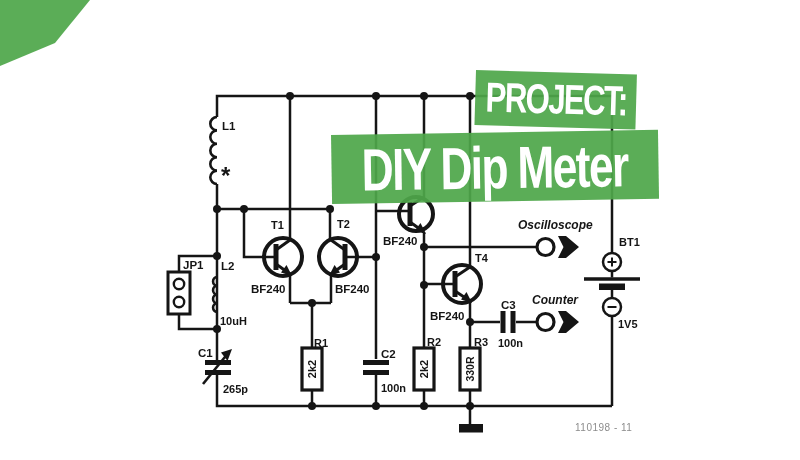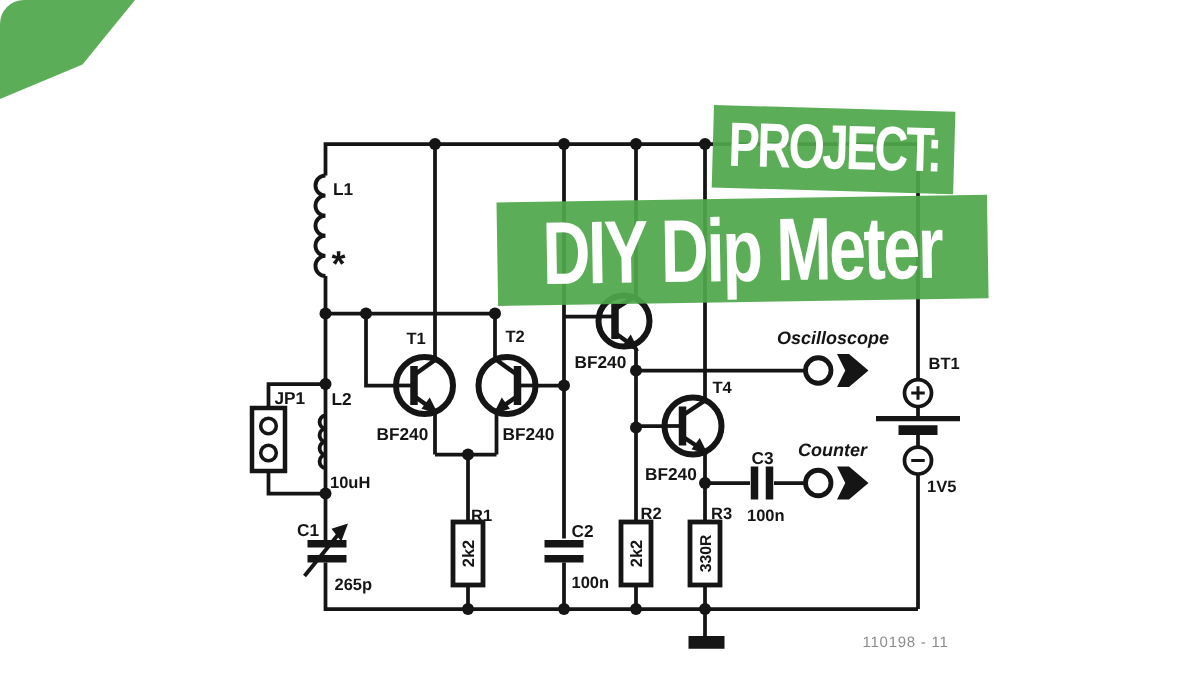--- a/index.html
+++ b/index.html
@@ -1,17 +1,17 @@
 <!DOCTYPE html>
 <html style="--green: rgba(79,167,74,0.93);"><head>
 <meta charset="utf-8">
 <style>
   html,body{margin:0;padding:0;background:#fff;}
   #stage{position:relative;width:800px;height:460px;background:#ffffff;overflow:hidden;
-         font-family:"Liberation Sans",sans-serif;border-radius:16px;}
+         font-family:"Liberation Sans",sans-serif;}
   #schematic{position:absolute;left:0;top:0;z-index:1;}
   .banner{position:absolute;z-index:3;display:flex;align-items:center;justify-content:center;
           background:var(--green,rgba(79,167,73,.93));color:#fff;font-weight:bold;}
   #banner-project{left:476px;top:70px;width:161px;height:55px;
                   transform:rotate(1.6deg);transform-origin:left top;
                   font-size:38px;}
   #banner-title{left:331px;top:135px;width:327px;height:69px;
                 transform:rotate(-0.9deg);transform-origin:left top;
                 font-size:54px;}
   .banner .cond{display:inline-block;transform:scale(0.82,1.1);letter-spacing:-2px;white-space:nowrap;}

